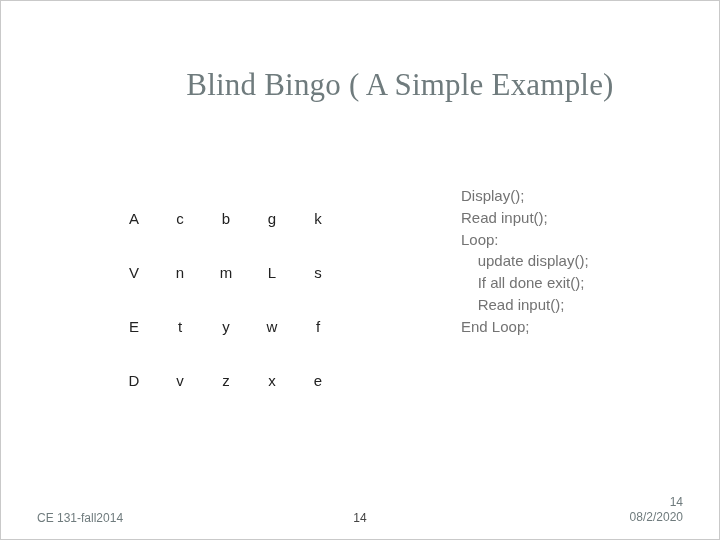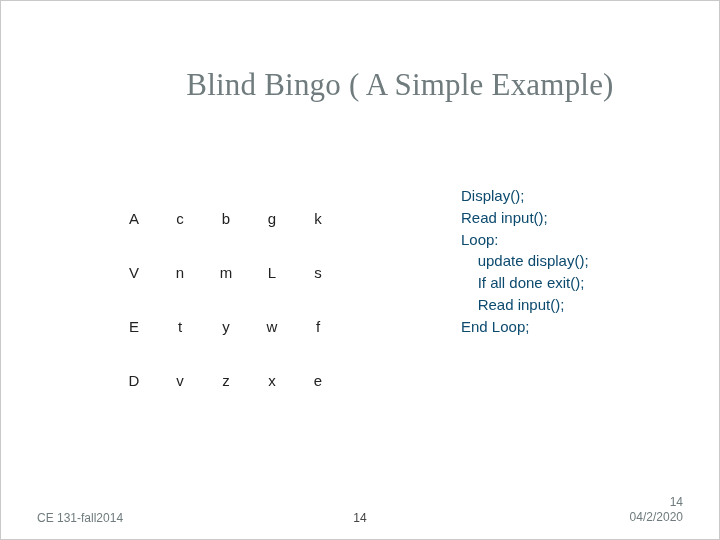--- a/index.html
+++ b/index.html
@@ -46,21 +46,21 @@
   }
   .bingo-table td {
     width: 44px;
     height: 52px;
     text-align: center;
     vertical-align: middle;
   }
   .pseudocode {
     font-size: 15px;
     line-height: 1.45;
-    color: #0c4a6e;
+    color: #737373;
     white-space: pre;
     font-family: Verdana, Geneva, sans-serif;
     margin-top: -6px;
   }
   .footer {
     position: absolute;
     left: 36px;
     right: 36px;
     bottom: 14px;
     font-size: 12px;
@@ -138,17 +138,17 @@
     Read input();
 End Loop;</div>
 
   </div>
 
   <div class="footer">
     <span>CE 131-fall2014</span>
     <span class="center">14</span>
     <span class="right">
       <span class="pg">14</span>
-      <span class="date">04/2/2020</span>
+      <span class="date">08/2/2020</span>
     </span>
   </div>
 
 </div>
 
 </body></html>

